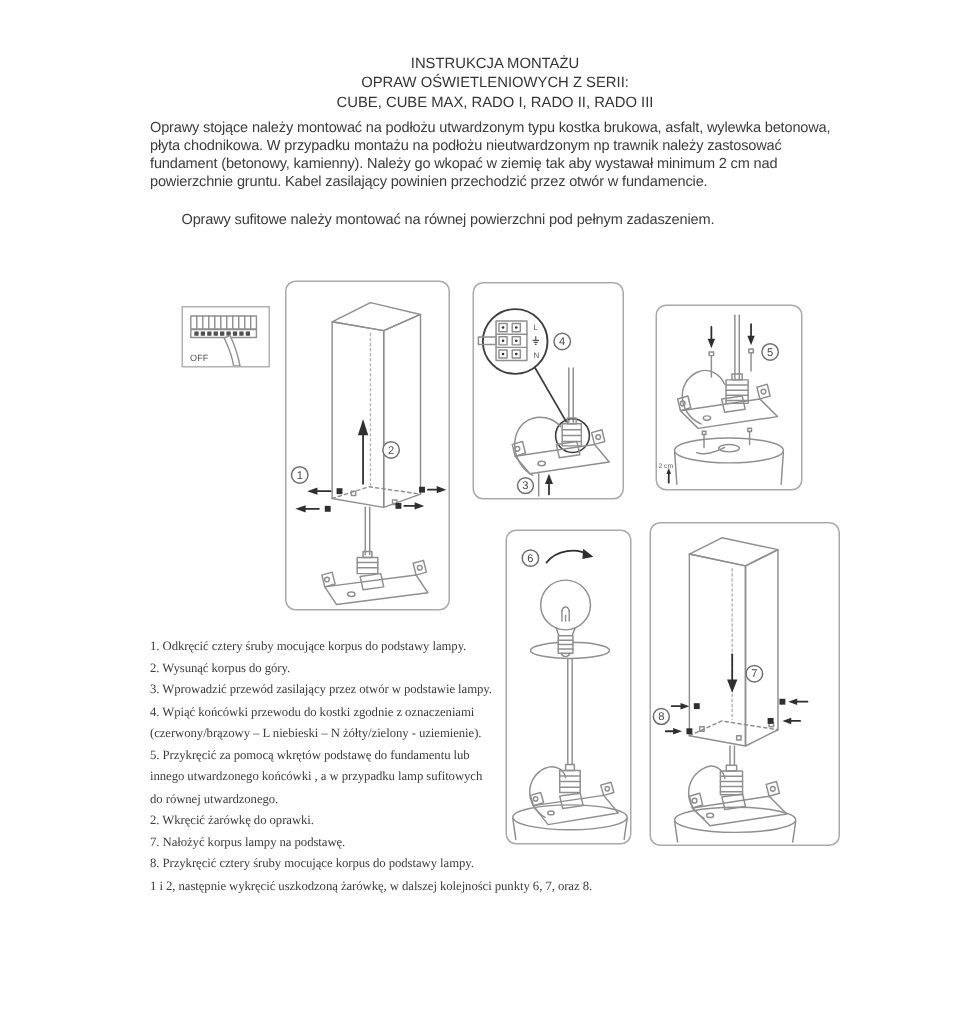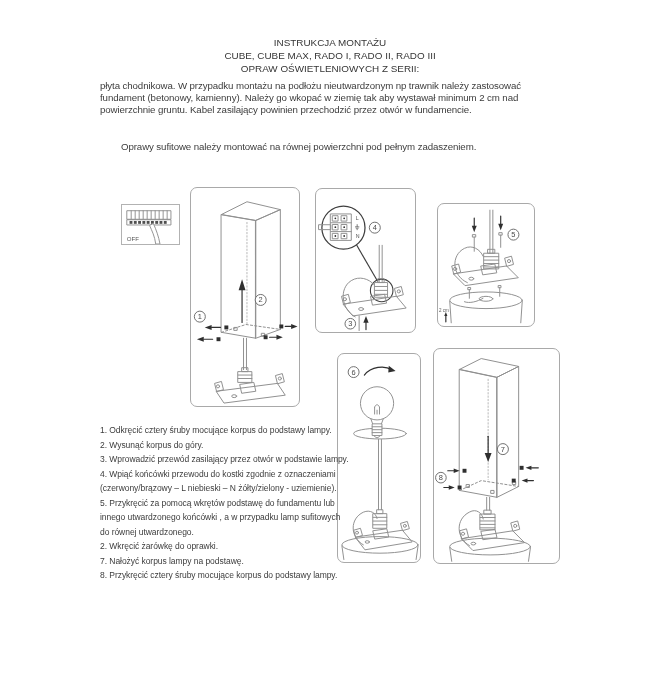--- a/index.html
+++ b/index.html
@@ -8,21 +8,21 @@
   
   .title-block{position:absolute;top:36px;left:10px;width:640px;text-align:center;
                font-size:9.9px;line-height:13.2px;color:#353535;}
   .intro{position:absolute;top:80px;left:100px;width:475px;font-size:9.7px;
          line-height:12.1px;letter-spacing:-0.1px;color:#3c3c3c;}
   .intro div{white-space:nowrap;}
   .ceiling-note{position:absolute;top:141px;left:100px;font-size:9.7px;
                 letter-spacing:-0.1px;color:#3c3c3c;white-space:nowrap;margin-left:21px;}
   .instructions{position:absolute;top:423px;left:100px;width:500px;font-size:8.5px;
                 line-height:14.5px;letter-spacing:-0.05px;color:#3c3c3c;}
-  .instructions div{white-space:nowrap;}
+  .instructions div{white-space:nowrap;font-family:Liberation Serif, serif;}
   
   .panel{position:absolute;border:1px solid #a9a9a9;border-radius:7px;background:#fff;box-sizing:border-box;}
   .off-box{position:absolute;border:1px solid #b2b2b2;background:#fff;box-sizing:border-box;}
   .panel svg,.off-box svg{display:block;width:100%;height:100%;}
   .off-box{left:121px;top:204px;width:59px;height:41px;}
   .panel-a{left:190px;top:187px;width:110px;height:220px;}
   .panel-b{left:315px;top:188px;width:101px;height:145px;}
   .panel-c{left:437px;top:203px;width:98px;height:124px;}
   .panel-d{left:337px;top:353px;width:84px;height:210px;}
   .panel-e{left:433px;top:348px;width:127px;height:216px;}
@@ -40,25 +40,26 @@
   .svgs{font-size:4.6px;fill:#5a5a5a;font-family:"Liberation Sans",sans-serif;}
   .offt{font-size:6.4px;fill:#555;font-family:"Liberation Sans",sans-serif;}
 </style>
 </head>
 <body>
 
 <div class="page">
 
   <div class="title-block">
     <div>INSTRUKCJA MONTAŻU</div>
+    <div>OPRAW OŚWIETLENIOWYCH Z SERII:</div>
     <div>CUBE, CUBE MAX, RADO I, RADO II, RADO III</div>
-    <div>OPRAW OŚWIETLENIOWYCH Z SERII:</div>
   </div>
 
   <div class="intro">
+    <div>Oprawy stojące należy montować na podłożu utwardzonym typu kostka brukowa, asfalt, wylewka betonowa,</div>
     <div>płyta chodnikowa. W przypadku montażu na podłożu nieutwardzonym np trawnik należy zastosować</div>
     <div>fundament (betonowy, kamienny). Należy go wkopać w ziemię tak aby wystawał minimum 2 cm nad</div>
     <div>powierzchnie gruntu. Kabel zasilający powinien przechodzić przez otwór w fundamencie.</div>
   </div>
 
   <div class="ceiling-note">Oprawy sufitowe należy montować na równej powierzchni pod pełnym zadaszeniem.</div>
 
   <div class="off-box">
     <svg viewBox="0 0 59 41">
       <g>
@@ -408,15 +409,16 @@
     <div>2. Wysunąć korpus do góry.</div>
     <div>3. Wprowadzić przewód zasilający przez otwór w podstawie lampy.</div>
     <div>4. Wpiąć końcówki przewodu do kostki zgodnie z oznaczeniami</div>
     <div>(czerwony/brązowy – L niebieski – N żółty/zielony - uziemienie).</div>
     <div>5. Przykręcić za pomocą wkrętów podstawę do fundamentu lub</div>
     <div>innego utwardzonego końcówki , a w przypadku lamp sufitowych</div>
     <div>do równej utwardzonego.</div>
     <div>2. Wkręcić żarówkę do oprawki.</div>
     <div>7. Nałożyć korpus lampy na podstawę.</div>
     <div>8. Przykręcić cztery śruby mocujące korpus do podstawy lampy.</div>
+    <div>1 i 2, następnie wykręcić uszkodzoną żarówkę, w dalszej kolejności punkty 6, 7, oraz 8.</div>
   </div>
 
 </div>
 
 </body></html>

